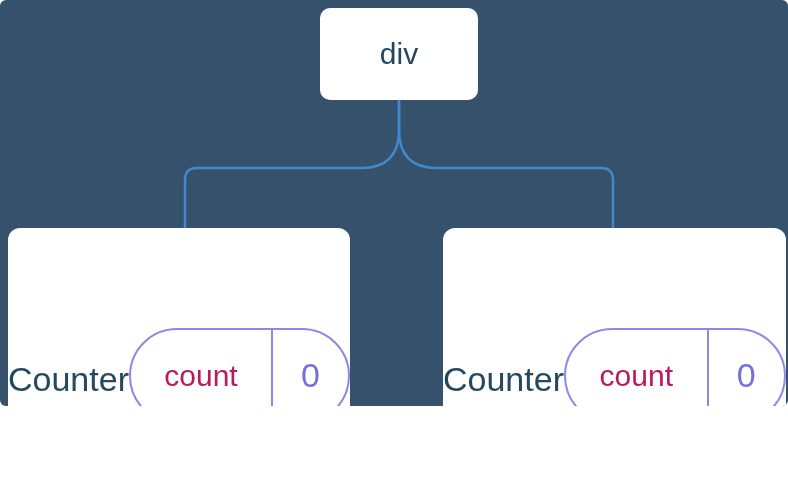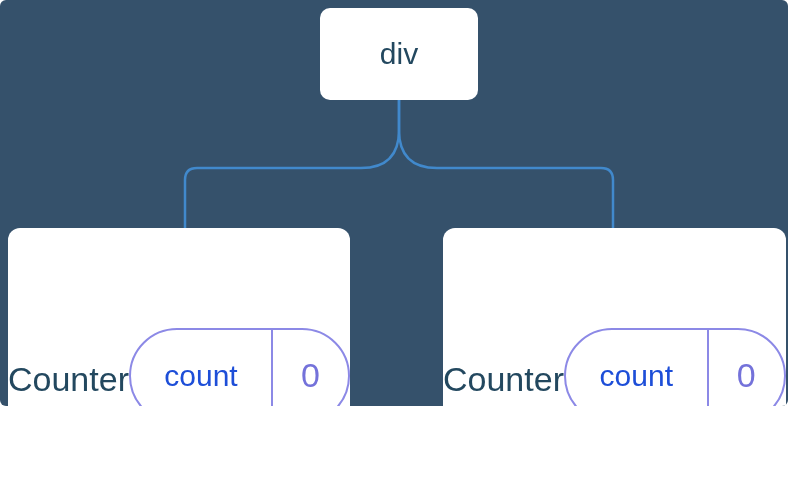--- a/index.html
+++ b/index.html
@@ -83,21 +83,21 @@
     border-right: 2px solid #8c89e6;
   }
   .state-value-cell {
     flex: 1;
     display: flex;
     align-items: center;
     justify-content: center;
   }
   .state-key {
     font-size: 30px;
-    color: #1d4ed8;
+    color: #be185d;
   }
   .state-value {
     font-size: 34px;
     color: #7472da;
   }
 </style>
 </head>
 <body>
 
 <div class="canvas">

